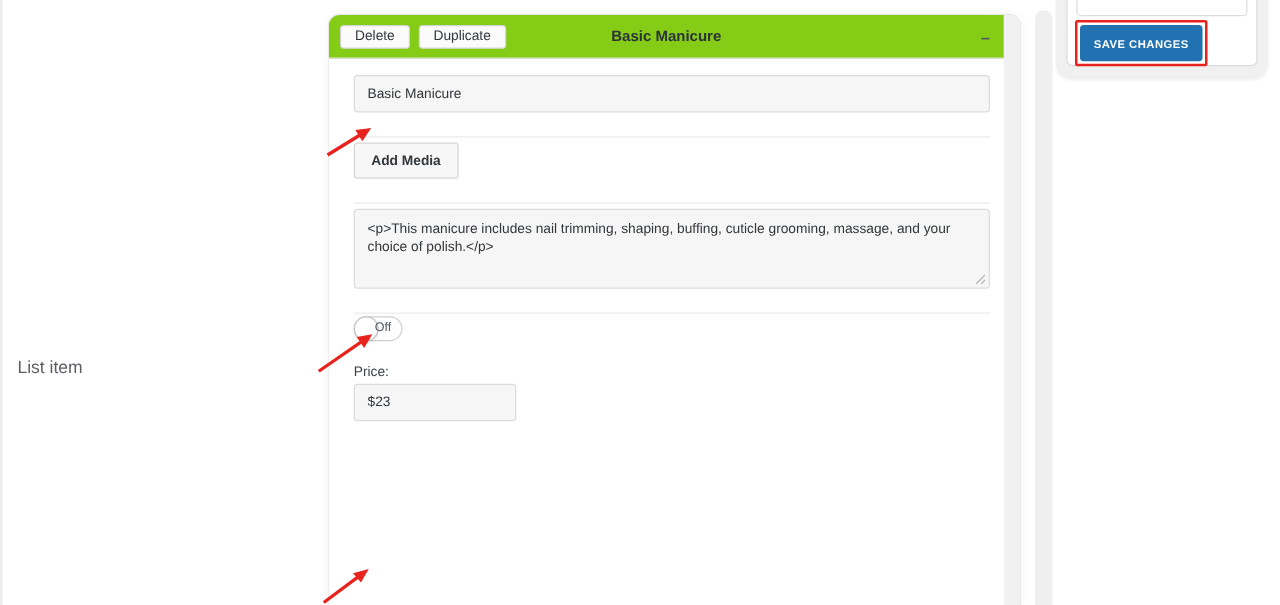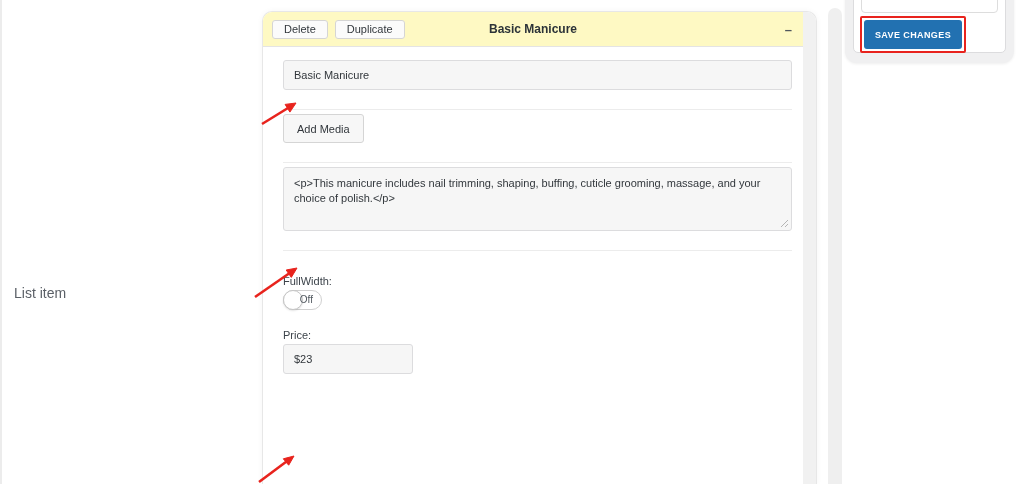--- a/index.html
+++ b/index.html
@@ -14,21 +14,21 @@
   
   .editor-card{
     position:absolute;left:262px;top:11px;width:555px;height:473px;
     background:#fff;border:1px solid #e7e7e7;border-bottom:none;
     border-radius:10px 10px 0 0;box-shadow:0 0 6px rgba(0,0,0,.04);
     display:flex;overflow:hidden;box-sizing:border-box;
   }
   .editor-main{width:540px;display:flex;flex-direction:column;}
   .editor-gutter{flex:1;background:#f1f1f1;}
   .editor-header{
-    height:34px;background:#fef9c3;border-bottom:1px solid #e4e4e4;
+    height:34px;background:#84cc16;border-bottom:1px solid #e4e4e4;
     display:flex;align-items:center;padding:0 9px;position:relative;flex:0 0 auto;
   }
   .hdr-btn{
     height:19px;padding:0 11px;font-size:11px;line-height:17px;color:#32373c;
     background:#fbfbfb;border:1px solid #d5d5d5;border-radius:3px;cursor:pointer;
     font-family:inherit;
   }
   .hdr-btn + .hdr-btn{margin-left:7px;}
   .editor-title{
     position:absolute;left:0;right:0;text-align:center;
@@ -43,20 +43,21 @@
   .txt-input{
     display:block;width:100%;height:30px;box-sizing:border-box;
     background:#f6f6f6;border:1px solid #dcdcde;border-radius:3px;
     padding:0 10px;font-size:11px;color:#32373c;font-family:inherit;
   }
   .divider{border:none;border-top:1px solid #ececec;margin:19px 0 0 0;}
   .media-btn{
     margin-top:4px;height:29px;padding:0 13px;font-size:11px;color:#32373c;
     background:#f7f7f7;border:1px solid #d5d5d5;border-radius:3px;cursor:pointer;
     font-family:inherit;
+    font-weight:bold;
   }
   .desc-area{
     margin-top:4px;display:block;width:100%;height:64px;box-sizing:border-box;
     background:#f6f6f6;border:1px solid #dcdcde;border-radius:3px;resize:none;
     padding:8px 10px;font-size:11px;line-height:1.35;color:#32373c;font-family:inherit;
     overflow:hidden;position:relative;
   }
   .desc-wrap{position:relative;}
   .resize-handle{position:absolute;right:3px;bottom:3px;pointer-events:none;}
   .toggle{
@@ -139,21 +140,20 @@
         <div class="desc-wrap">
           <textarea class="desc-area" style="">&lt;p&gt;This manicure includes nail trimming, shaping, buffing, cuticle grooming, massage, and your choice of polish.&lt;/p&gt;</textarea>
           <svg class="resize-handle" width="9" height="9">
             <line x1="1" y1="8" x2="8" y2="1" stroke="#b5b5b5" stroke-width="1"></line>
             <line x1="5" y1="8" x2="8" y2="5" stroke="#b5b5b5" stroke-width="1"></line>
           </svg>
         </div>
 
         <hr class="divider">
 
-        <label class="field-label mt-full">FullWidth:</label>
         <div class="toggle">
           <span class="toggle-knob"></span>
           <span class="toggle-state">Off</span>
         </div>
 
         <label class="field-label mt-price">Price:</label>
         <input class="txt-input price-input" type="text" value="$23" style="">
 
       </div>
     </div>

